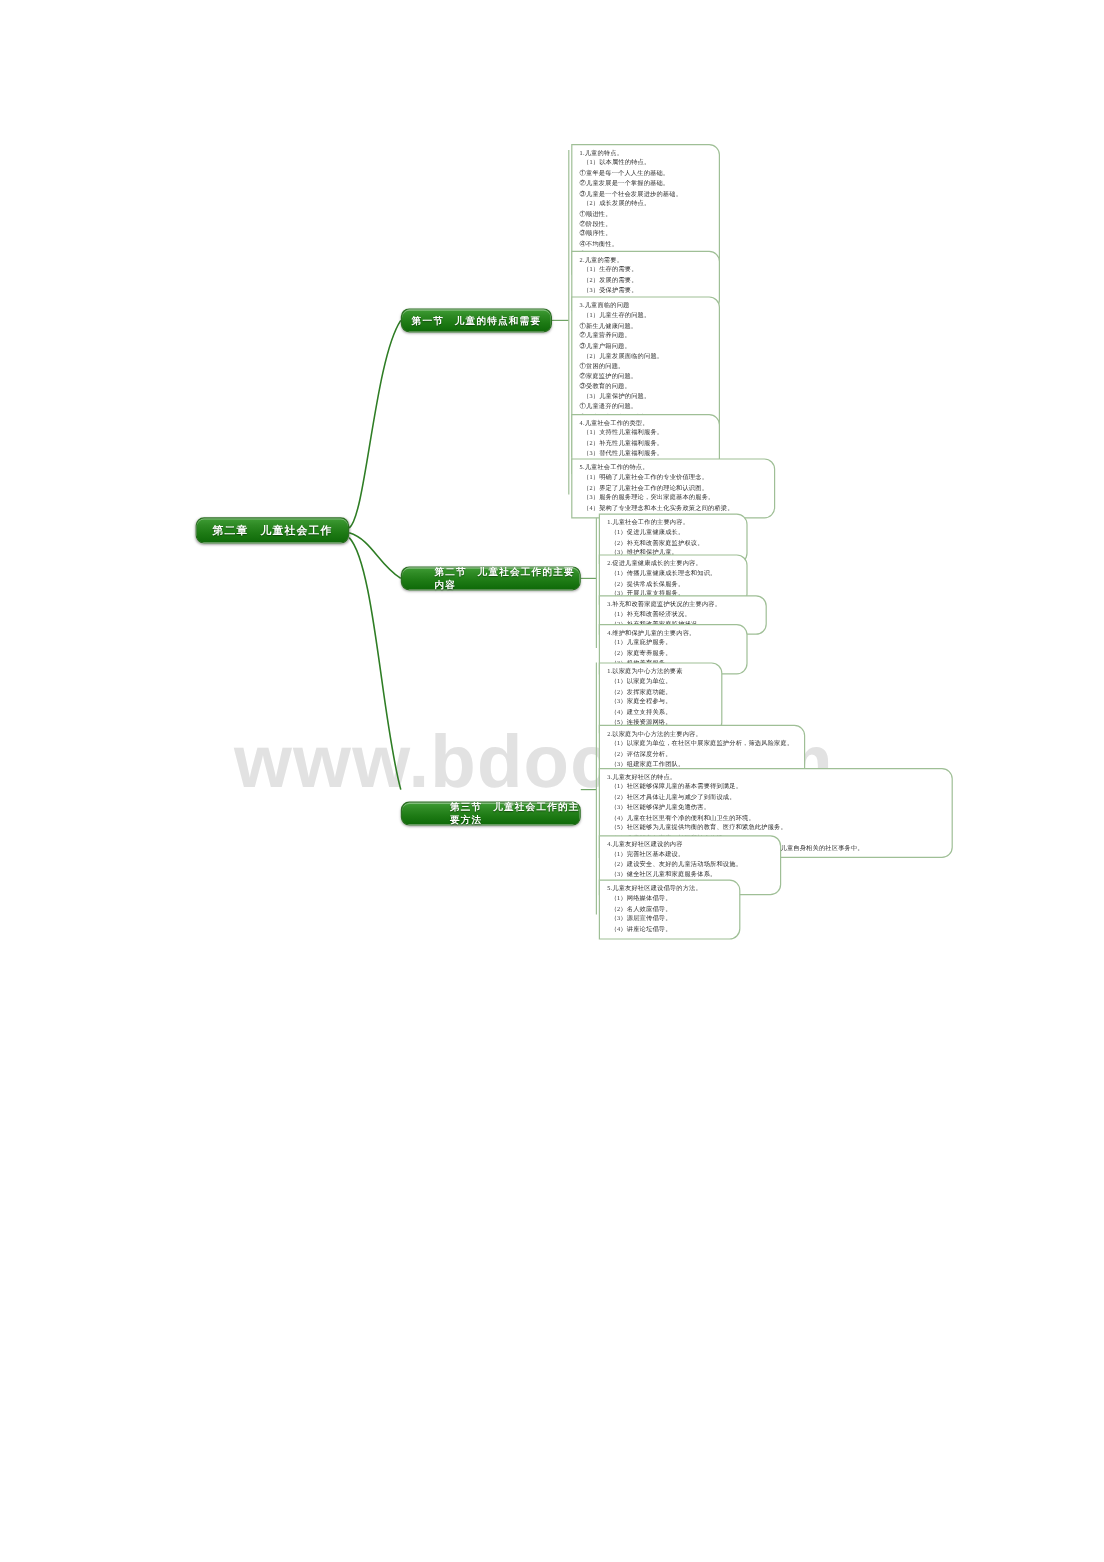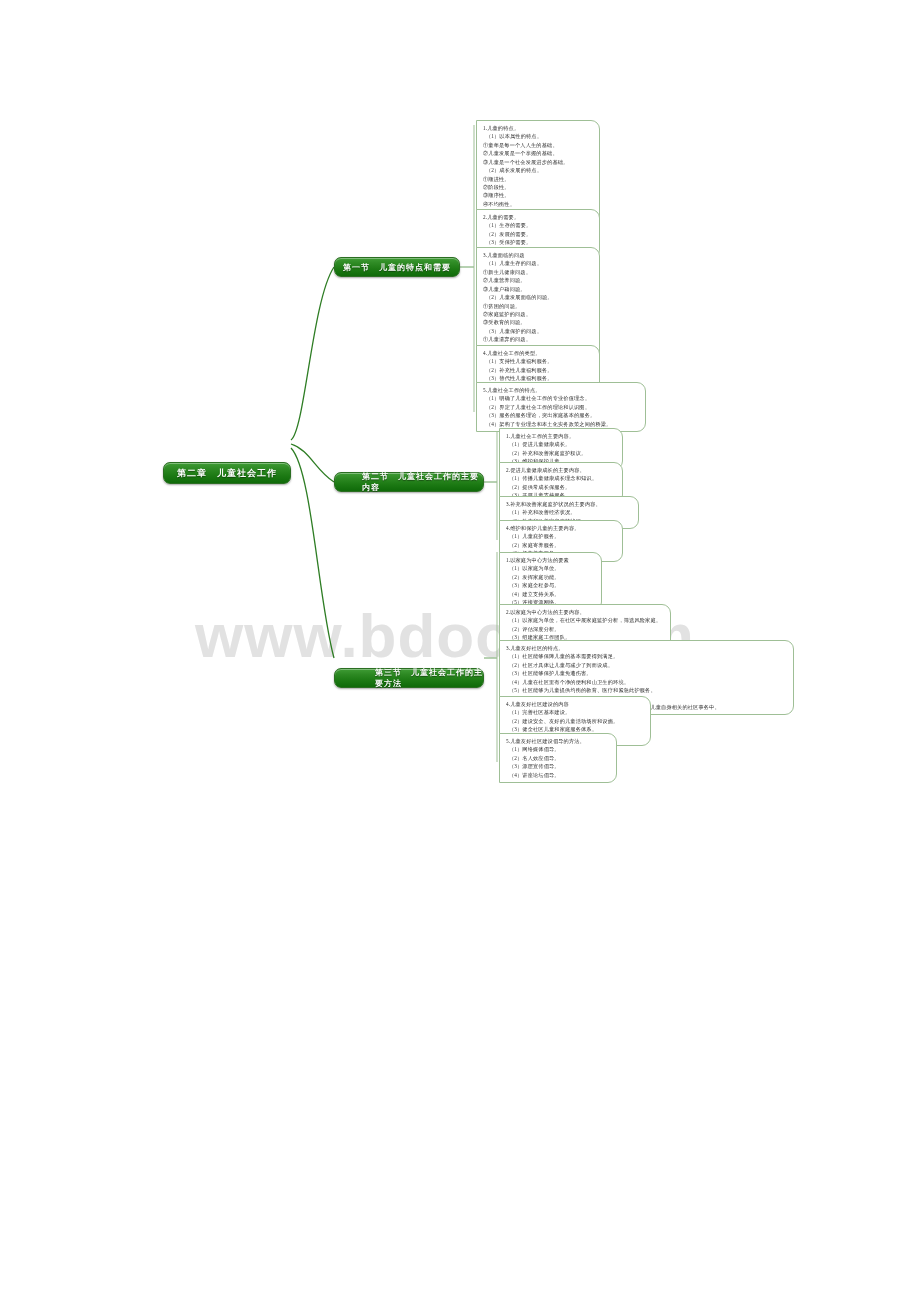--- a/index.html
+++ b/index.html
@@ -30,21 +30,20 @@
     color:#ffffff;
     display:flex;align-items:center;justify-content:center;
     font-weight:bold;
     letter-spacing:1px;
     text-shadow:0 1px 1px rgba(0,0,0,.45);
     box-sizing:border-box;
   }
   .node.root{
     left:163px;top:431px;width:128px;height:22px;
     font-size:9px;
-    margin-top:31px;
   }
   .node.sec{
     height:20px;font-size:8px;
   }
   #sec1{left:334px;top:257px;width:126px;text-align:right;}
   #sec2{left:334px;top:472px;width:150px;padding-left:27px;}
   #sec3{left:334px;top:668px;width:150px;padding-left:40px;}
 
   
   .leaf{

